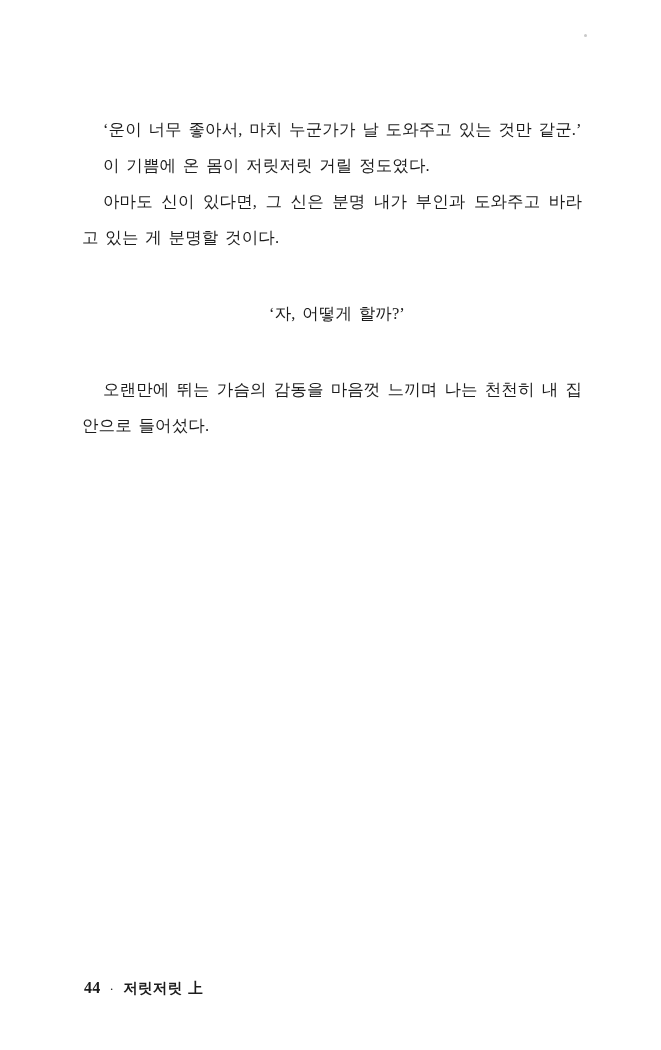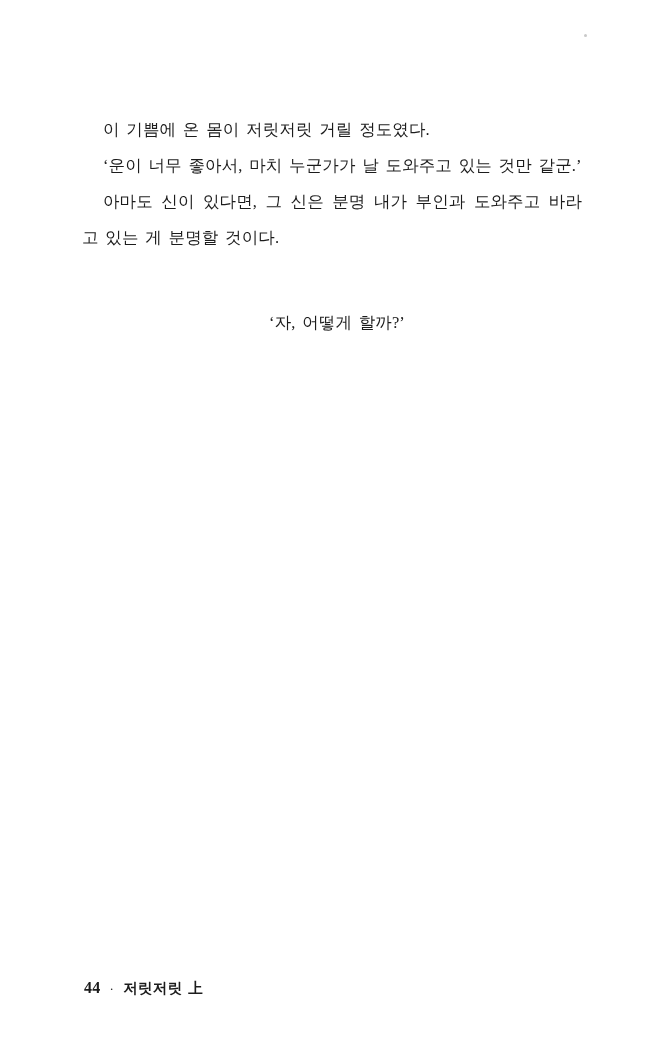--- a/index.html
+++ b/index.html
@@ -56,21 +56,21 @@
 
   .para + .para {
     margin-top: 0;
   }
 
   .gap-small {
     height: 36px;
   }
 
   .centered-line {
-    margin: 13px;
+    margin: 4px;
     text-indent: 0;
     text-align: center;
     padding-left: 10px;
   }
 
   .footer {
     position: absolute;
     left: 84px;
     bottom: 52px;
     font-size: 15px;
@@ -95,26 +95,27 @@
   }
 </style>
 </head>
 <body>
 
 <div class="page">
 
   <div class="corner-mark"></div>
 
   <div class="body-text">
+    <p class="para">‘운이 너무 좋아서, 마치 누군가가 날 도와주고 있는 것만 같군.’</p>
     <p class="para">이 기쁨에 온 몸이 저릿저릿 거릴 정도였다.</p>
-    <p class="para">‘운이 너무 좋아서, 마치 누군가가 날 도와주고 있는 것만 같군.’</p>
     <p class="para">아마도 신이 있다면, 그 신은 분명 내가 부인과 도와주고 바라고 있는 게 분명할 것이다.</p>
     <div class="gap-small"></div>
     <p class="centered-line">‘자, 어떻게 할까?’</p>
     <div class="gap-small"></div>
+    <p class="para">오랜만에 뛰는 가슴의 감동을 마음껏 느끼며 나는 천천히 내 집 안으로 들어섰다.</p>
   </div>
 
   <div class="footer">
     <span class="pg-num">44</span>
     <span class="sep">·</span>
     <span class="book-title">저릿저릿 上</span>
   </div>
 
 </div>
 

